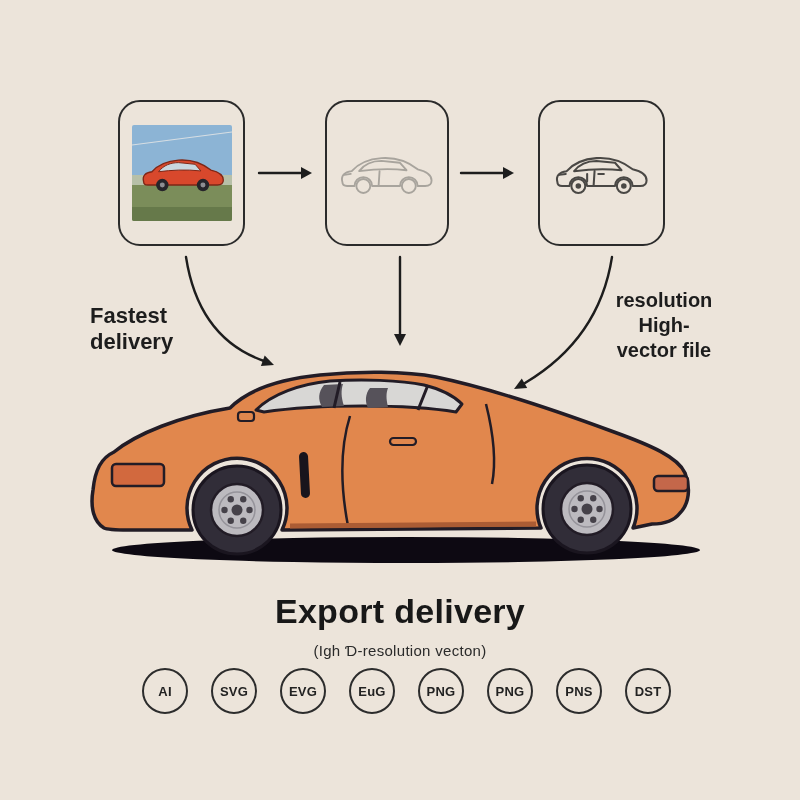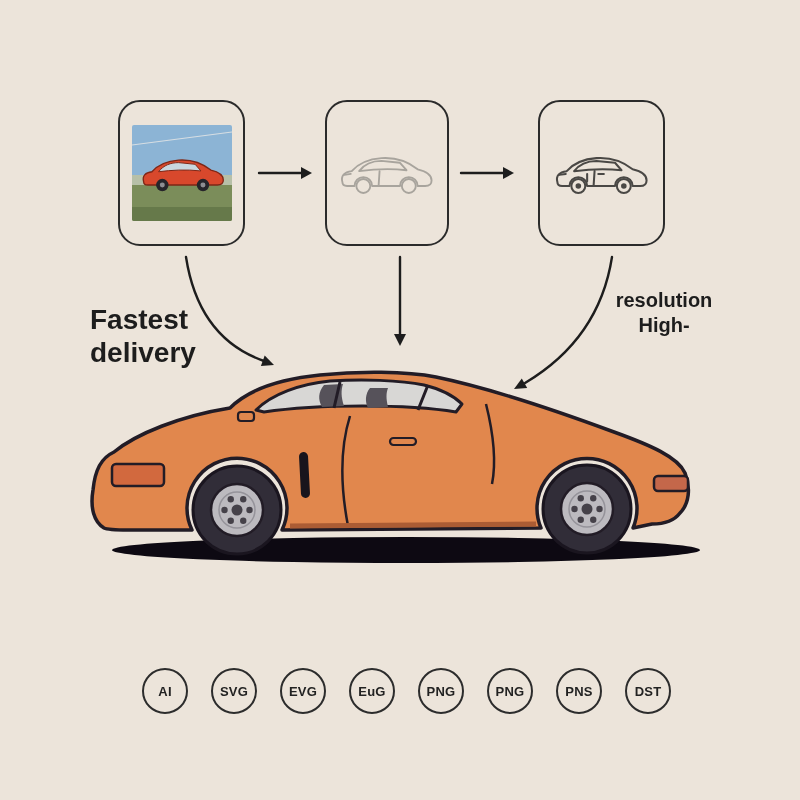--- a/index.html
+++ b/index.html
@@ -14,21 +14,21 @@
     box-sizing:border-box;background:transparent;
   }
   .box1{left:118px;width:127px;}
   .box2{left:325px;width:124px;}
   .box3{left:538px;width:127px;}
   .photo{width:100px;height:96px;overflow:hidden;border-radius:2px;}
   
   .connectors{position:absolute;left:0;top:0;pointer-events:none;}
   
   .ann{position:absolute;font-weight:700;color:#1d1d1d;}
-  .ann-left{left:90px;top:303px;font-size:28px;line-height:1.18;text-align:left;}
+  .ann-left{left:90px;top:303px;font-size:22px;line-height:1.18;text-align:left;}
   .ann-right{left:604px;top:288px;width:120px;font-size:20px;line-height:1.25;text-align:center;}
   .ann span{display:block;}
   
   .car-stage{position:absolute;left:88px;top:352px;width:624px;height:220px;}
   
   .caption{position:absolute;left:0;right:0;top:592px;text-align:center;}
   .title{font-size:34px;font-weight:700;letter-spacing:.3px;color:#181818;}
   .subtitle{margin-top:11px;font-size:15px;font-weight:500;color:#2a2a2a;letter-spacing:.3px;}
   
   .badges{position:absolute;left:0;right:0;top:668px;display:flex;justify-content:center;gap:23px;padding-left:13px;}
@@ -110,20 +110,21 @@
     </g>
   </svg>
 
   <div class="ann ann-left">
     <span>Fastest</span>
     <span>delivery</span>
   </div>
   <div class="ann ann-right">
     <span>resolution</span>
     <span>High-</span>
+    <span>vector file</span>
   </div>
 
   <div class="car-stage">
     <svg width="624" height="220" viewBox="0 0 624 220">
       <ellipse cx="318" cy="198" rx="294" ry="13" fill="#0d0912"></ellipse>
       <path d="M16 176 C6 170 2 156 5 138 C7 118 13 106 26 100 C48 82 92 64 142 56 C160 38 192 27 232 23 C270 19 318 19 348 25 C406 37 472 60 526 80 C562 93 590 105 597 121 C603 136 601 152 592 161 C586 169 576 172 564 172 L545 176 A50 50 0 1 0 453 176 L194 178 A50 50 0 1 0 104 178 L40 178 C28 178 20 178 16 176 Z" fill="#e1874d" stroke="#221c26" stroke-width="3.5" stroke-linejoin="round"></path>
       <path d="M168 58 C184 42 212 32 242 29 C274 27 312 28 336 33 C352 37 366 44 374 52 L368 60 C320 52 230 52 176 60 Z" fill="#d8d7d5" stroke="#221c26" stroke-width="3" stroke-linejoin="round"></path>
       <path d="M236 33 C230 40 230 48 234 55 L256 54 C253 45 253 38 255 32 Z" fill="#56525a"></path>
       <path d="M282 36 C277 42 277 50 280 56 L300 55 C298 47 298 41 300 36 Z" fill="#56525a"></path>
       <path d="M252 30 L246 56" stroke="#221c26" stroke-width="3" fill="none"></path>
@@ -157,20 +158,24 @@
         <circle cx="12.5" cy="0" r="3.2" fill="#454149"></circle>
           <circle cx="6.25" cy="10.8" r="3.2" fill="#454149"></circle>
         <circle cx="-6.25" cy="10.8" r="3.2" fill="#454149"></circle>
           <circle cx="-12.5" cy="0" r="3.2" fill="#454149"></circle>
         <circle cx="-6.25" cy="-10.8" r="3.2" fill="#454149"></circle>
           <circle cx="6.25" cy="-10.8" r="3.2" fill="#454149"></circle>
       </g>
     </svg>
   </div>
 
+  <div class="caption">
+    <div class="title">Export delivery</div>
+    <div class="subtitle">(Igh Ɗ-resolution vecton)</div>
+  </div>
 
   <div class="badges">
     <div class="badge">
         <span>AI</span>
       </div>
     <div class="badge">
         <span>SVG</span>
       </div>
     <div class="badge">
         <span>EVG</span>

